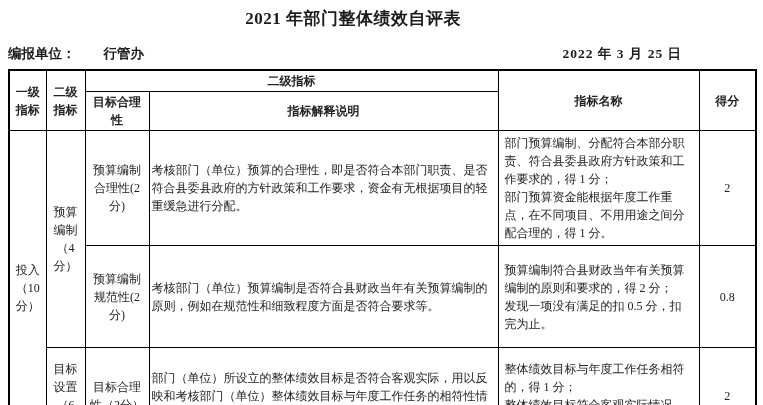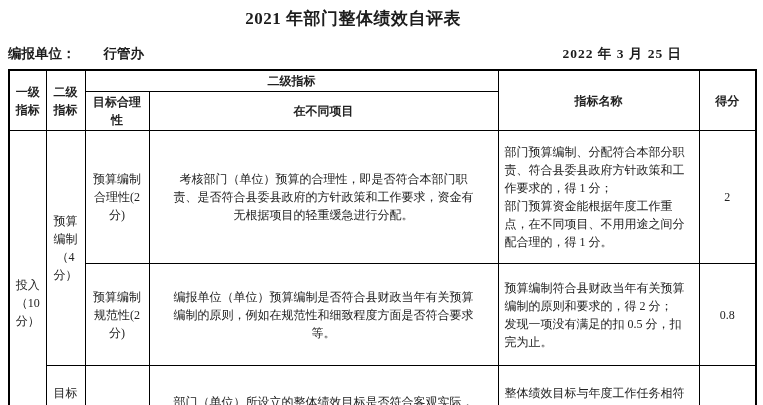--- a/index.html
+++ b/index.html
@@ -59,30 +59,30 @@
   col.c-score { width: 57px; }
 
   tr.h1 { height: 19px; }
   tr.h2 { height: 19px; }
   tr.r1 { height: 109px; }
   tr.r2 { height: 102px; }
   tr.r3 { height: 93px; }
 
   td.center-cell {
     text-align: center;
-    padding: 18px 3px;
+    padding: 12px 3px;
     word-break: break-all;
   }
   td.text-cell {
-    text-align: center;
-    padding: 3px 20px;
+    text-align: left;
+    padding: 3px 2px;
   }
   td.std-cell {
     text-align: left;
-    padding: 12px 6px;
+    padding: 3px 6px;
     white-space: pre-line;
   }
   td.score-cell { text-align: center; }
 </style>
 </head>
 <body>
 
 <div class="page">
 
   <div class="doc-title">2021 年部门整体绩效自评表</div>
@@ -107,36 +107,36 @@
     <tbody>
       <tr class="h1">
         <th rowspan="2">一级指标</th>
         <th rowspan="2">二级指标</th>
         <th colspan="2">二级指标</th>
         <th rowspan="2">指标名称</th>
         <th rowspan="2">得分</th>
       </tr>
       <tr class="h2">
         <th>目标合理性</th>
-        <th>在不同项目</th>
+        <th>指标解释说明</th>
       </tr>
 
       <tr class="r1">
         <td rowspan="3" class="center-cell">投入（10分）</td>
         <td rowspan="2" class="center-cell">预算编制（4分）</td>
         <td class="center-cell">预算编制合理性(2分)</td>
         <td class="text-cell">考核部门（单位）预算的合理性，即是否符合本部门职责、是否符合县委县政府的方针政策和工作要求，资金有无根据项目的轻重缓急进行分配。</td>
         <td class="std-cell">部门预算编制、分配符合本部分职责、符合县委县政府方针政策和工作要求的，得 1 分；
 部门预算资金能根据年度工作重点，在不同项目、不用用途之间分配合理的，得 1 分。</td>
         <td class="score-cell">2</td>
       </tr>
 
       <tr class="r2">
         <td class="center-cell">预算编制规范性(2分)</td>
-        <td class="text-cell">编报单位（单位）预算编制是否符合县财政当年有关预算编制的原则，例如在规范性和细致程度方面是否符合要求等。</td>
+        <td class="text-cell">考核部门（单位）预算编制是否符合县财政当年有关预算编制的原则，例如在规范性和细致程度方面是否符合要求等。</td>
         <td class="std-cell">预算编制符合县财政当年有关预算编制的原则和要求的，得 2 分；
 发现一项没有满足的扣 0.5 分，扣完为止。</td>
         <td class="score-cell">0.8</td>
       </tr>
 
       <tr class="r3">
         <td class="center-cell">目标设置（6分）</td>
         <td class="center-cell">目标合理性（2分）</td>
         <td class="text-cell">部门（单位）所设立的整体绩效目标是否符合客观实际，用以反映和考核部门（单位）整体绩效目标与年度工作任务的相符性情况。</td>
         <td class="std-cell">整体绩效目标与年度工作任务相符的，得 1 分；

